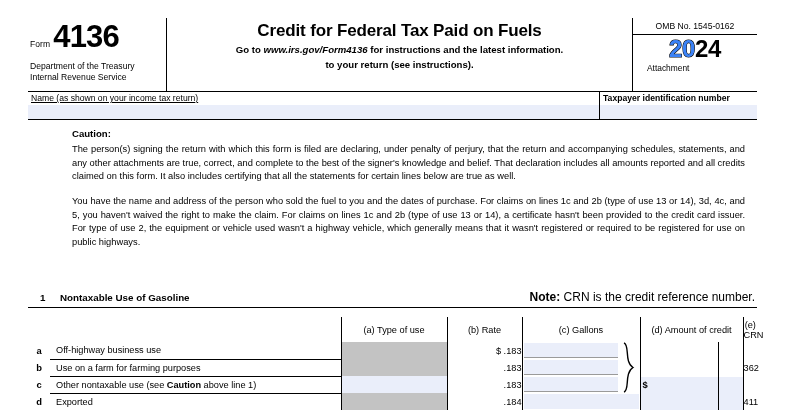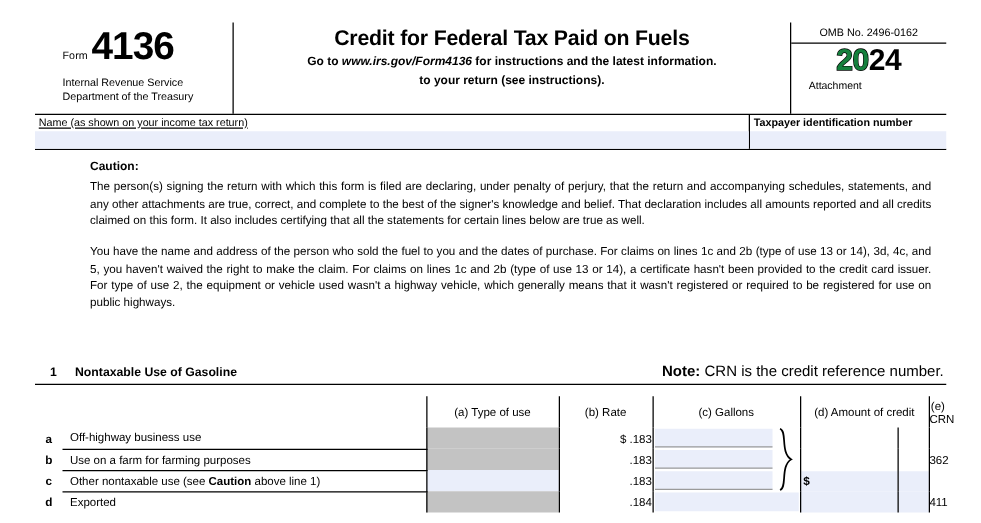--- a/index.html
+++ b/index.html
@@ -25,21 +25,20 @@
     width: 729px; height: 74px;
     display: flex;
     border-bottom: 1.4px solid #000;
   }
 
   .hdr-left {
     width: 139px;
     border-right: 1.4px solid #000;
     padding-left: 2px;
     position: relative;
-    margin-left: 20px;
   }
   .form-line {
     display: flex;
     align-items: baseline;
     padding-top: 5px;
   }
   .form-word {
     font-size: 8.5px;
     letter-spacing: .1px;
     padding-right: 3px;
@@ -100,21 +99,21 @@
     padding-top: 2px;
   }
   .year {
     font-size: 24px;
     font-weight: bold;
     letter-spacing: -.4px;
     line-height: 1;
     height: 25px;
   }
   .year .hollow {
-    color: #15803d;
+    color: #3b82f6;
     -webkit-text-stroke: 1.1px #000;
     paint-order: stroke fill;
   }
   .attach {
     font-size: 8.4px;
     line-height: 1.2;
     text-align: left;
     padding-left: 14px;
     margin-top: 1px;
   }
@@ -280,37 +279,37 @@
 <div id="page">
 
   <div class="hdr">
 
     <div class="hdr-left">
       <div class="form-line">
         <span class="form-word">Form</span>
         <span class="form-num">4136</span>
       </div>
       <div class="dept">
+        <div>Department of the Treasury</div>
         <div>Internal Revenue Service</div>
-        <div>Department of the Treasury</div>
       </div>
     </div>
 
     <div class="hdr-mid">
       <div class="title-main">Credit for Federal Tax Paid on Fuels</div>
       <div class="title-sub">
         <span>Go to </span><i>www.irs.gov/Form4136</i><span> for instructions and the latest information.</span>
       </div>
       <div class="title-sub2">
         <div>to your return (see instructions).</div>
       </div>
     </div>
 
     <div class="hdr-right">
-      <div class="omb">OMB No. 2496-0162</div>
+      <div class="omb">OMB No. 1545-0162</div>
       <div class="yearbox">
         <div class="year"><span class="hollow">20</span><span>24</span></div>
         <div class="attach">
           <div>Attachment</div>
         </div>
       </div>
     </div>
   </div>
 
   <div class="namerow">

